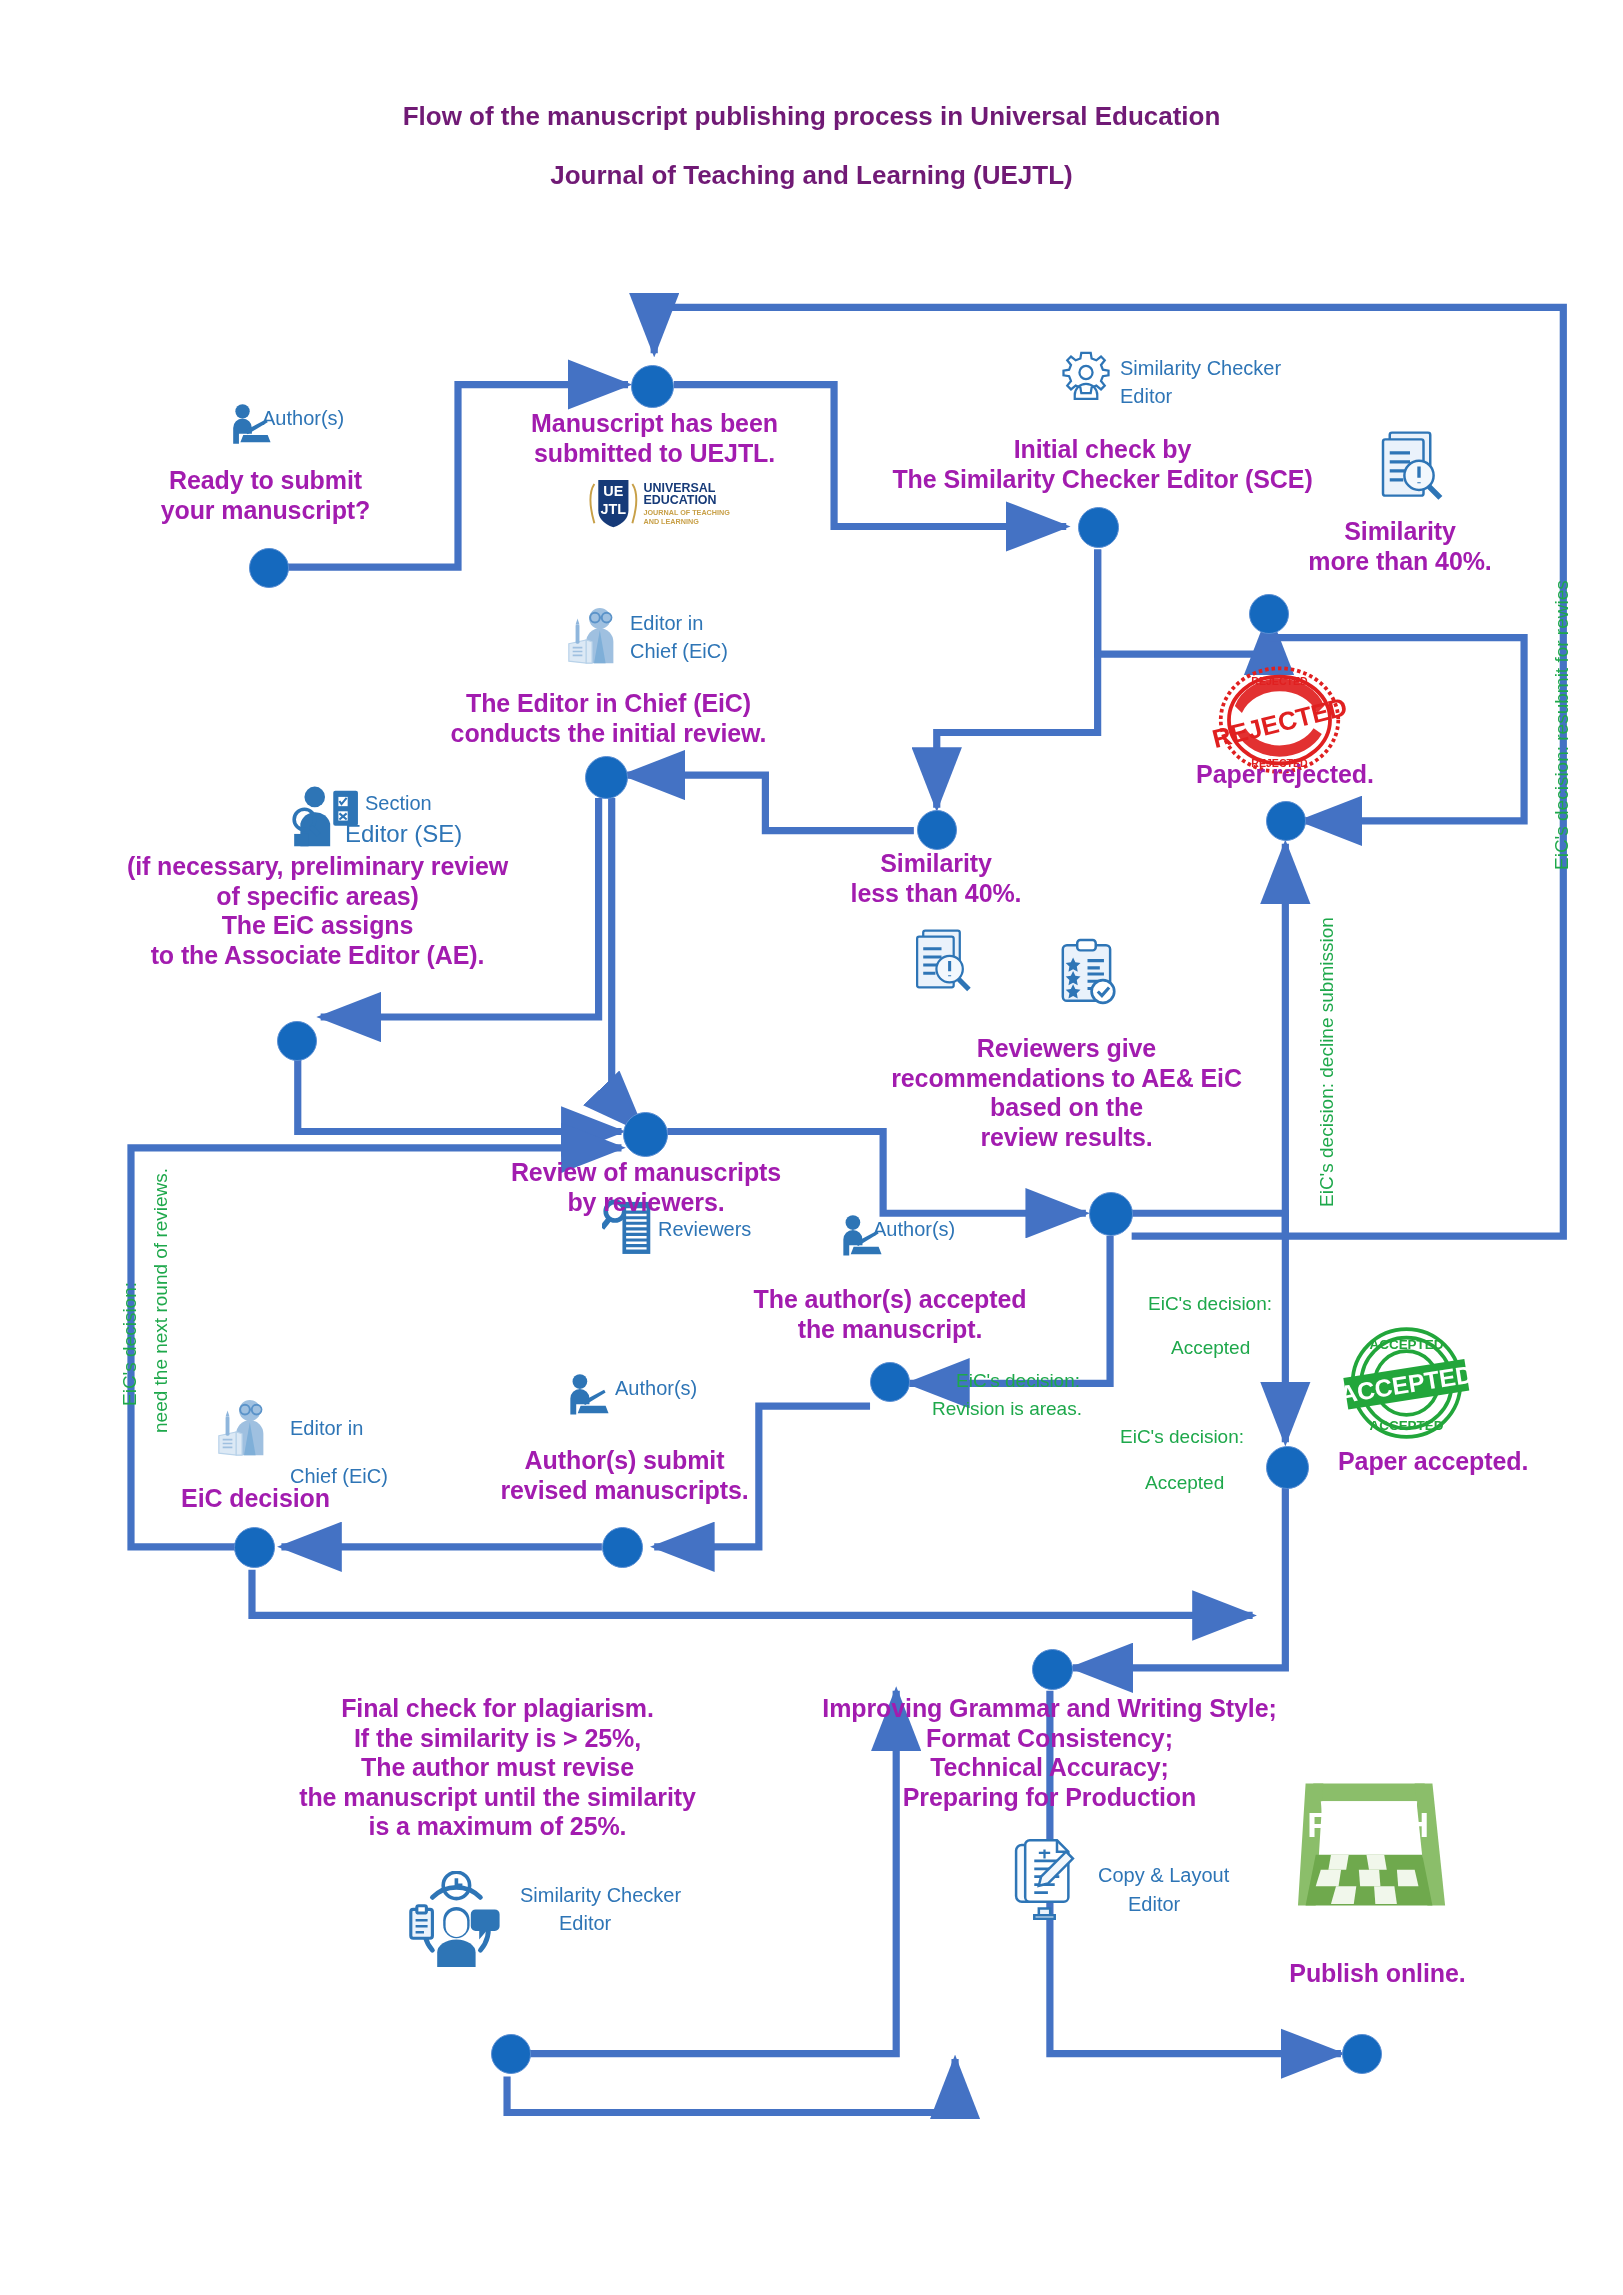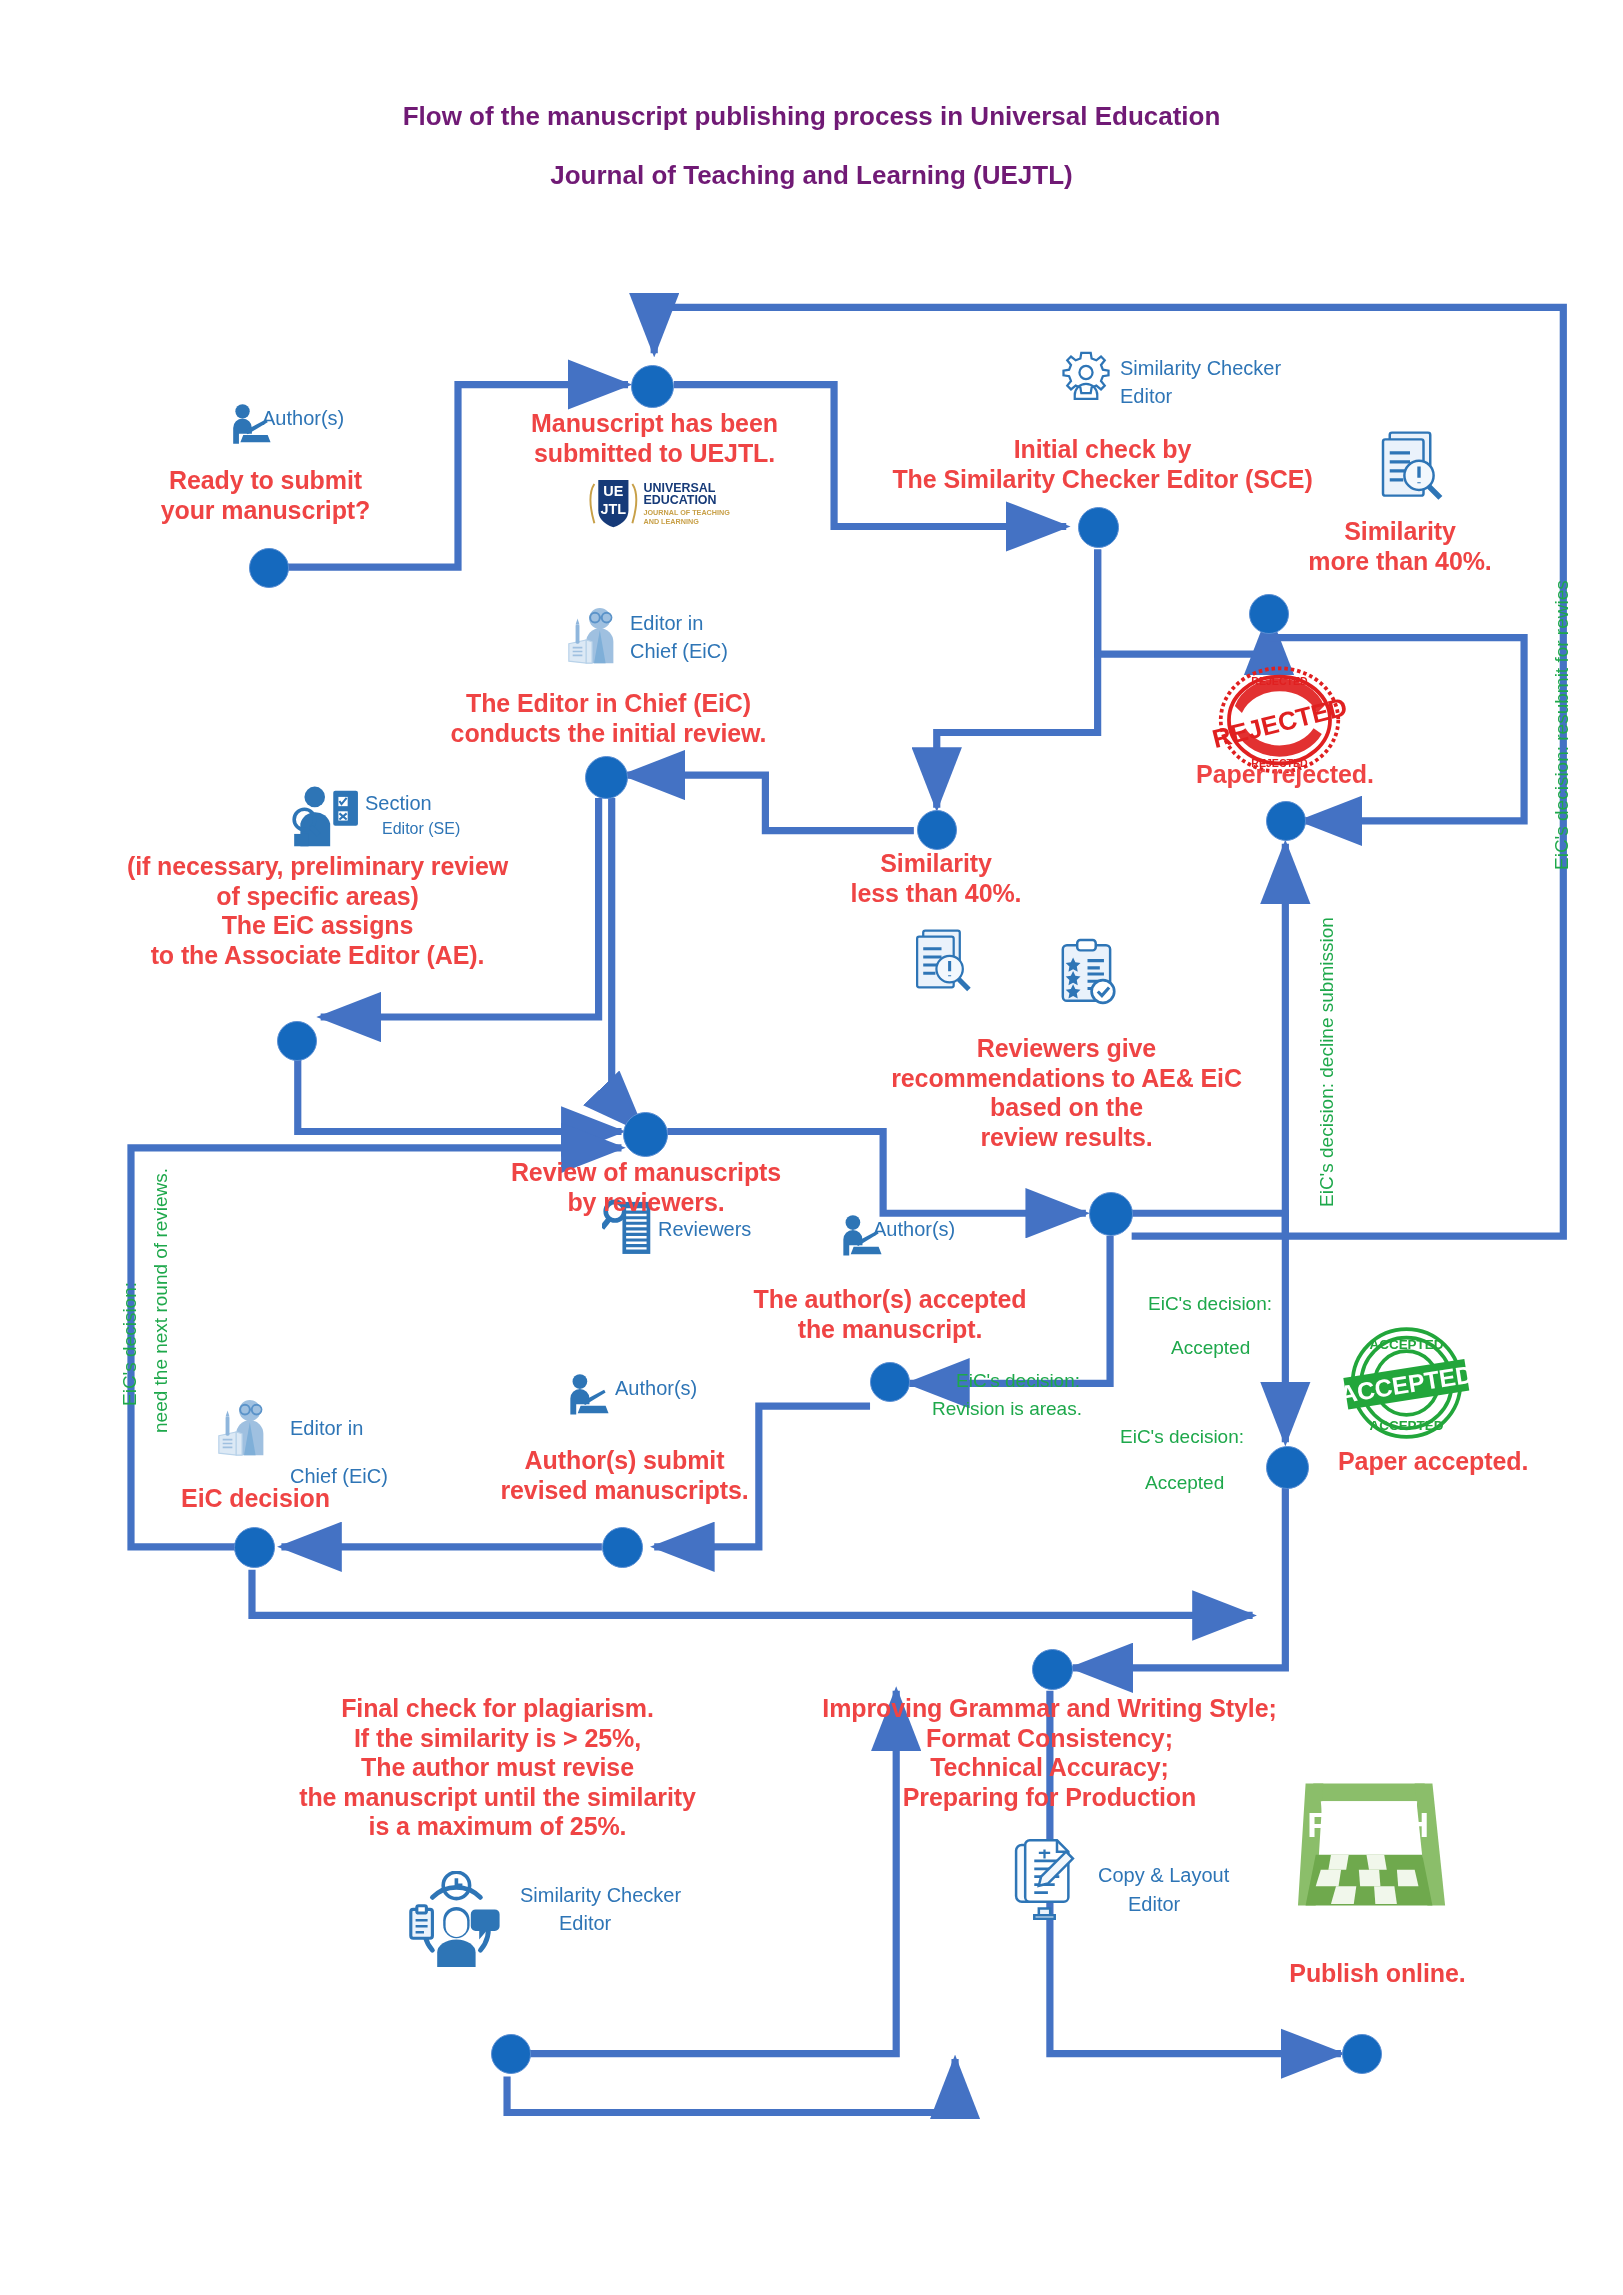--- a/index.html
+++ b/index.html
@@ -1,19 +1,19 @@
 <!DOCTYPE html>
 <html style="font-size:10.5px"><head>
 <meta charset="utf-8">
 <style>
   html,body{margin:0;padding:0;background:#ffffff;}
   body{width:1623px;height:2295px;font-family:"Liberation Sans",sans-serif;position:relative;overflow:hidden;}
   #stage{position:absolute;left:0;top:0;width:1623px;height:2295px;}
   svg#wires{position:absolute;left:0;top:0;width:1623px;height:2295px;pointer-events:none;}
-  .lbl{position:absolute;color:#ef4444;font-weight:bold;text-align:center;line-height:1.18;
+  .lbl{position:absolute;color:#a21caf;font-weight:bold;text-align:center;line-height:1.18;
        font-family:"Liberation Sans",sans-serif;letter-spacing:-0.1px;}
   .role{position:absolute;color:#2E75B6;font-weight:normal;line-height:1.18;
         font-family:"Liberation Sans",sans-serif;}
   .green{position:absolute;color:#1EA84B;font-weight:normal;line-height:1.25;
          font-family:"Liberation Sans",sans-serif;}
   .vgreen{transform-origin:0 0;white-space:nowrap;}
   .title{position:absolute;color:#701a75;font-weight:bold;text-align:center;width:100%;
          font-family:"Liberation Sans",sans-serif;}
   .ic{position:absolute;}
   .stamp{position:absolute;}
@@ -186,21 +186,21 @@
         <rect x="48" y="11" width="11" height="11"></rect>
           <rect x="48" y="25" width="11" height="11"></rect>
       </g>
       <g stroke="#2E75B6" stroke-width="2" fill="none">
         <path d="M50 16 l2 3 l5 -6"></path>
           <path d="M50 28 l7 6 M57 28 l-7 6"></path>
       </g>
     </svg>
   </div>
   <div class="role" style="left:365px;top:792px;font-size:20px;">Section</div>
-  <div class="role" style="left:382px;top:820px;font-size:16px;">Editor (SE)</div>
+  <div class="role" style="left:345px;top:820px;font-size:24px;">Editor (SE)</div>
 
   <div class="ic" style="left:909px;top:926px;width:65px;height:72px;">
     <svg viewBox="0 0 64 70" width="65" height="72">
       <g stroke="#2E75B6" stroke-width="2.2" fill="#EAF2FB">
         <rect x="14" y="4" width="36" height="48" rx="2"></rect>
         <rect x="8" y="10" width="36" height="50" rx="2"></rect>
         <g stroke-width="3">
             <path d="M14 22 H32 M14 30 H32 M14 38 H28 M14 46 H26"></path>
           </g>
         <circle cx="40" cy="42" r="13" fill="#F3F8FD"></circle>

